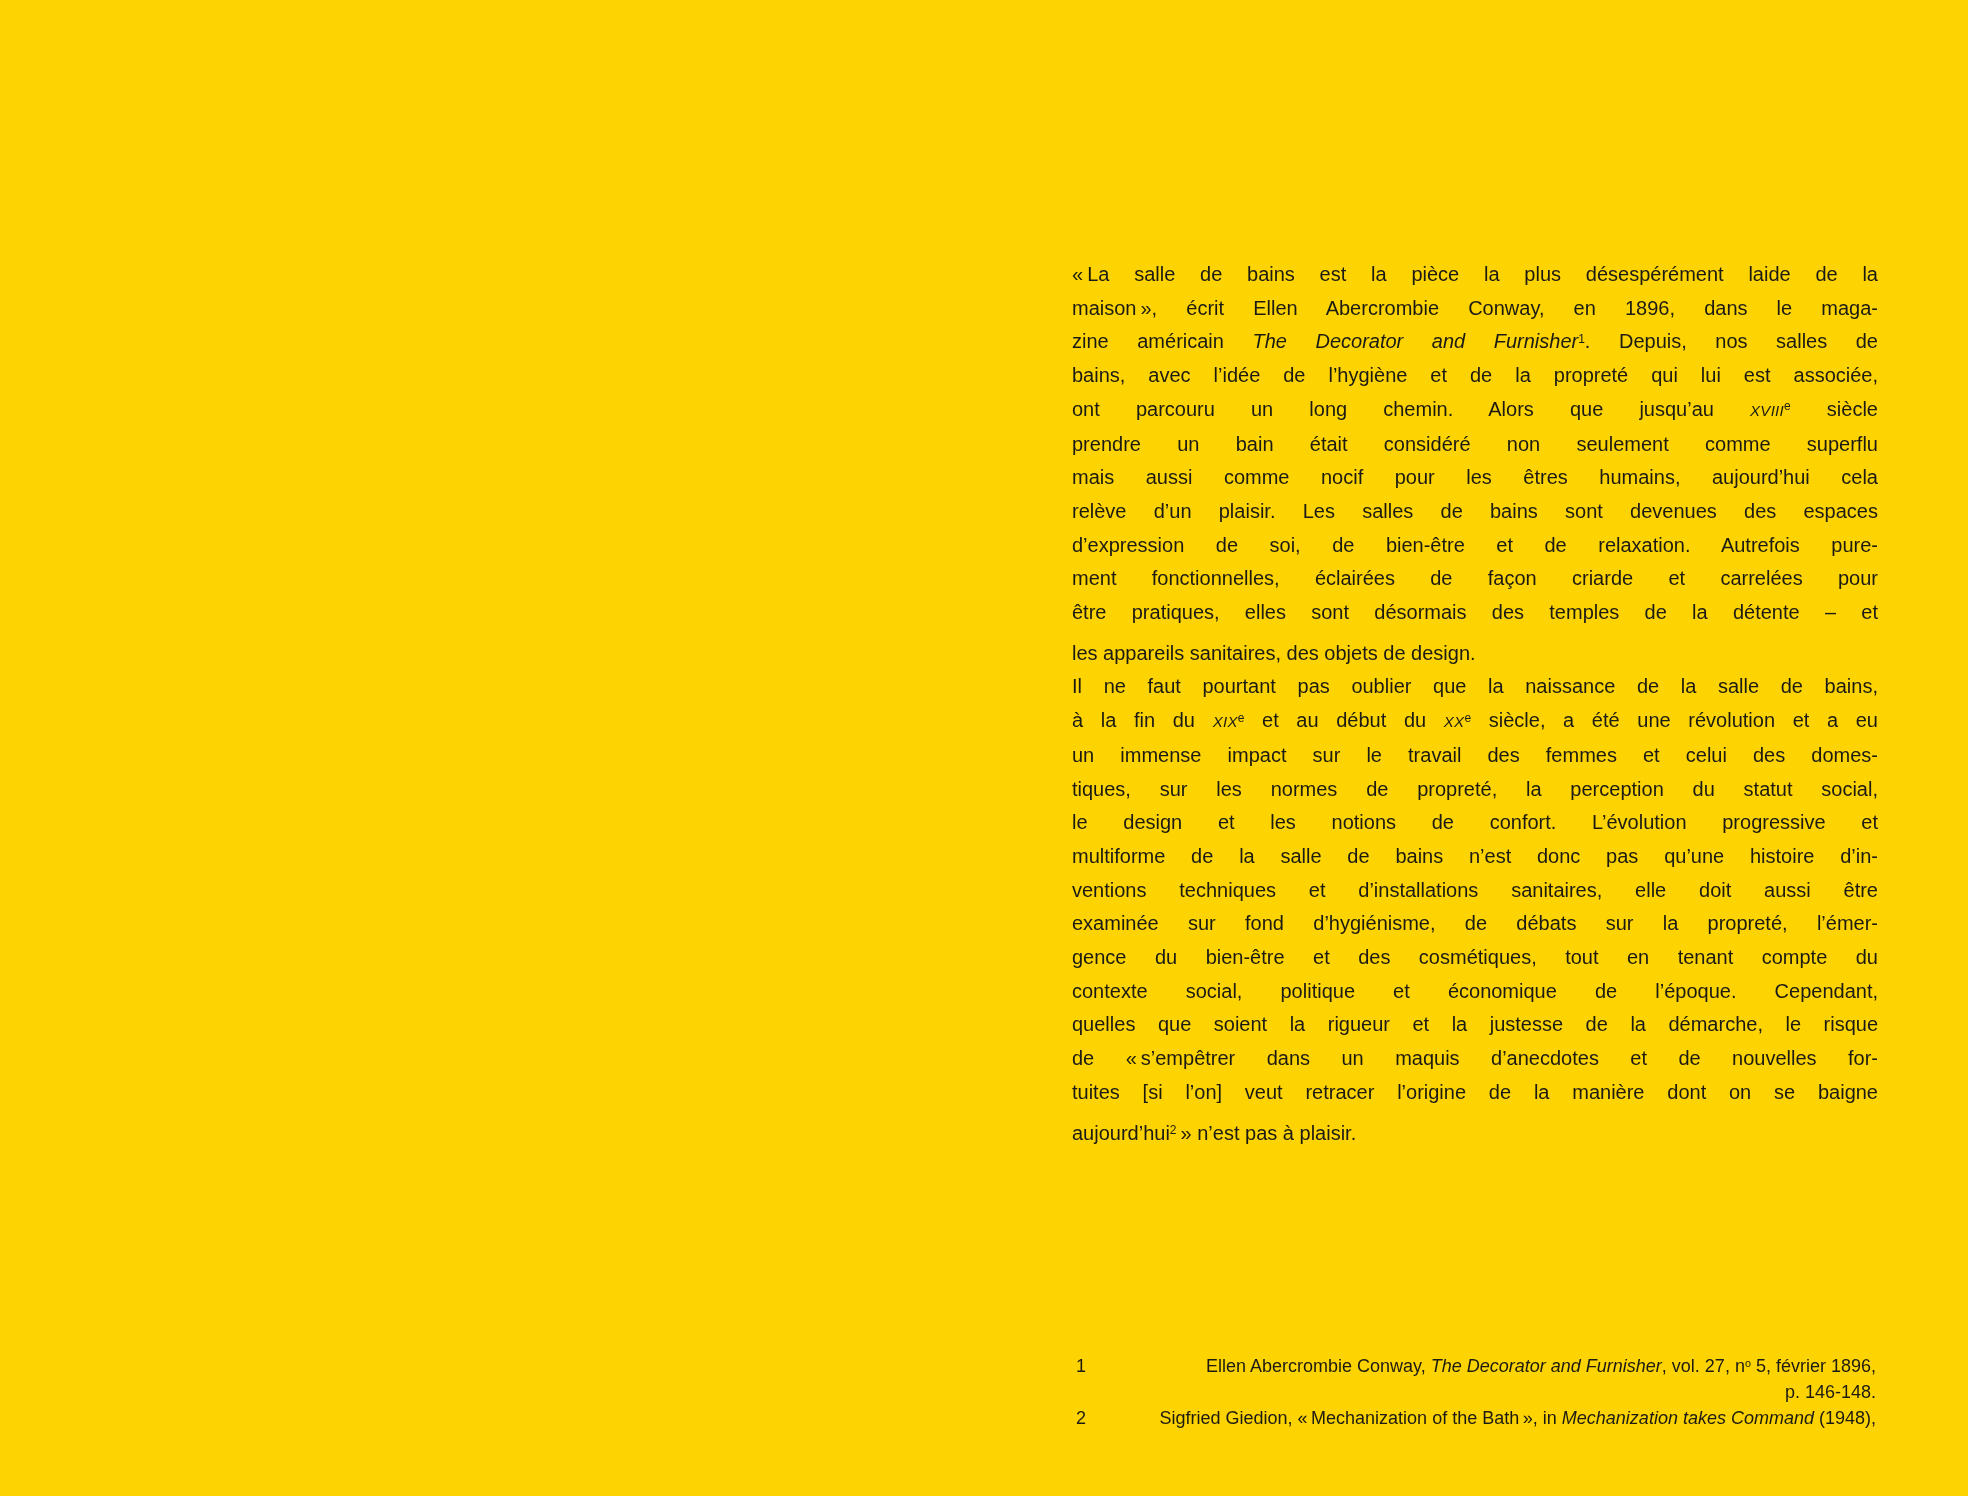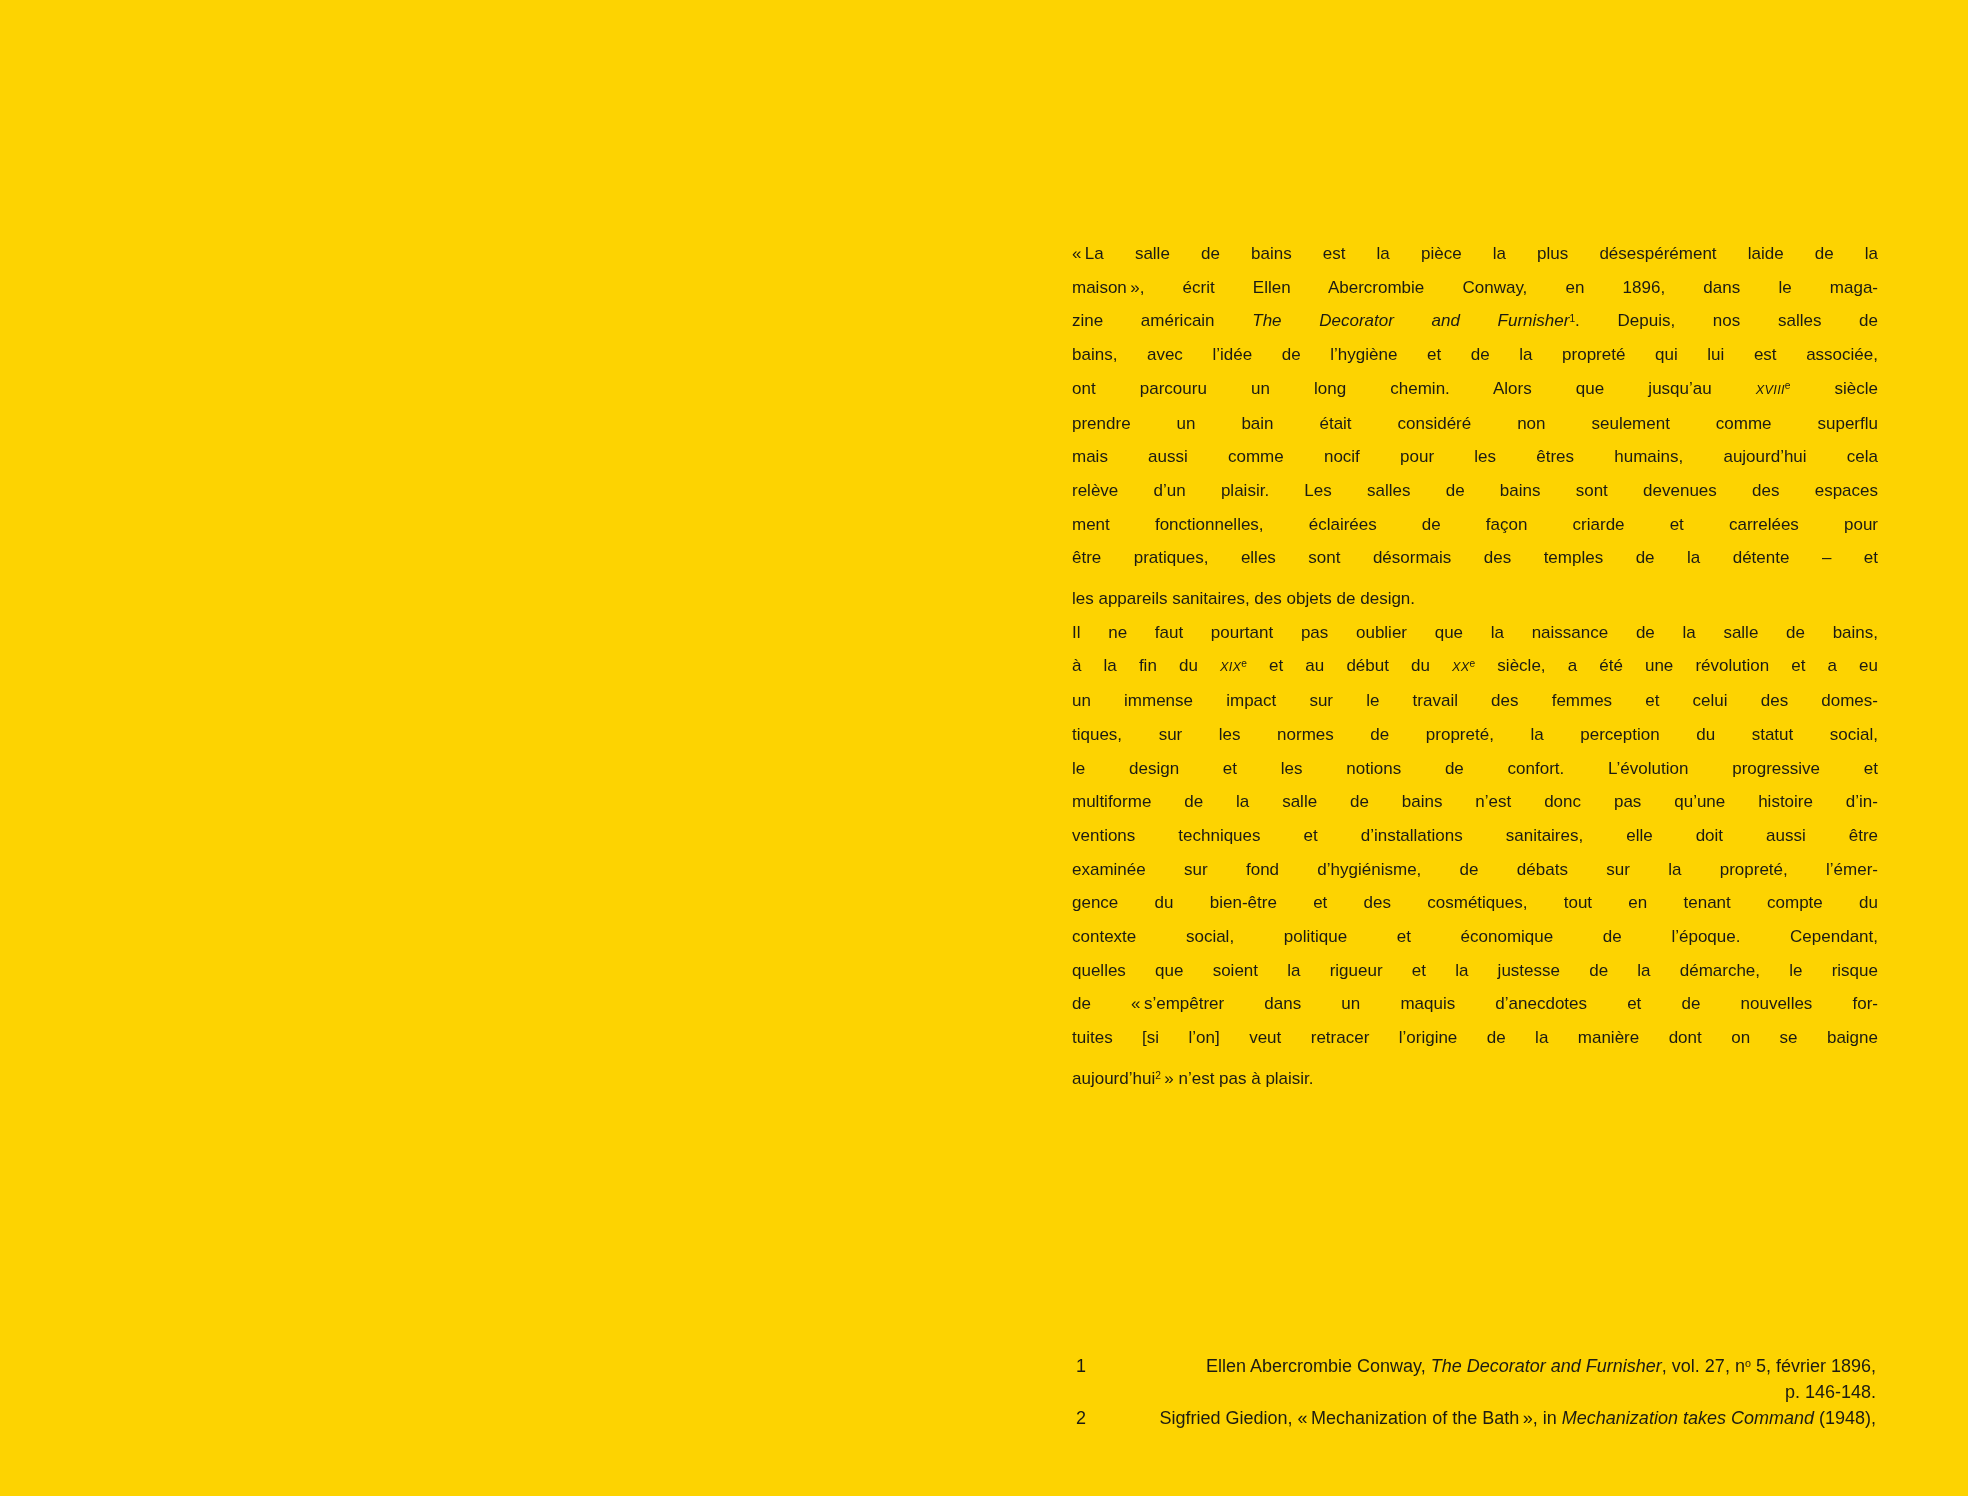--- a/index.html
+++ b/index.html
@@ -11,23 +11,23 @@
     width: 1968px;
     height: 1496px;
     background: var(--bg, #FDD301);
     color: var(--fg, #1C1B13);
     font-family: "Liberation Sans", "DejaVu Sans", sans-serif;
     overflow: hidden;
   }
   .body-text {
     position: absolute;
     left: 1072px;
-    top: 237px;
+    top: 258px;
     width: 806px;
-    font-size: 17px;
+    font-size: 20px;
     line-height: 33.7px;
     letter-spacing: 0;
   }
   .body-text .line {
     text-align: justify;
     text-align-last: justify;
   }
   .body-text .line.last {
     text-align-last: left;
     margin-top: 7px;
@@ -61,20 +61,21 @@
   <div class="body-text">
     <div class="paragraph">
         <div class="line"><span>« La salle de bains est la pièce la plus désespérément laide de la</span></div>
         <div class="line"><span>maison », écrit Ellen Abercrombie Conway, en 1896, dans le maga-</span></div>
         <div class="line"><span>zine américain </span><span class="i">The Decorator and Furnisher</span><span class="sup">1</span><span>. Depuis, nos salles de</span></div>
         <div class="line"><span>bains, avec l’idée de l’hygiène et de la propreté qui lui est associée,</span></div>
         <div class="line"><span>ont parcouru un long chemin. Alors que jusqu’au </span><span class="sc">XVIII</span><span class="sup">e</span><span> siècle</span></div>
         <div class="line"><span>prendre un bain était considéré non seulement comme superflu</span></div>
         <div class="line"><span>mais aussi comme nocif pour les êtres humains, aujourd’hui cela</span></div>
         <div class="line"><span>relève d’un plaisir. Les salles de bains sont devenues des espaces</span></div>
+        <div class="line"><span>d’expression de soi, de bien-être et de relaxation. Autrefois pure-</span></div>
         <div class="line"><span>ment fonctionnelles, éclairées de façon criarde et carrelées pour</span></div>
         <div class="line"><span>être pratiques, elles sont désormais des temples de la détente – et</span></div>
         <div class="line last"><span>les appareils sanitaires, des objets de design.</span></div>
       </div>
     <div class="paragraph">
         <div class="line"><span>Il ne faut pourtant pas oublier que la naissance de la salle de bains,</span></div>
         <div class="line"><span>à la fin du </span><span class="sc">XIX</span><span class="sup">e</span><span> et au début du </span><span class="sc">XX</span><span class="sup">e</span><span> siècle, a été une révolution et a eu</span></div>
         <div class="line"><span>un immense impact sur le travail des femmes et celui des domes-</span></div>
         <div class="line"><span>tiques, sur les normes de propreté, la perception du statut social,</span></div>
         <div class="line"><span>le design et les notions de confort. L’évolution progressive et</span></div>

